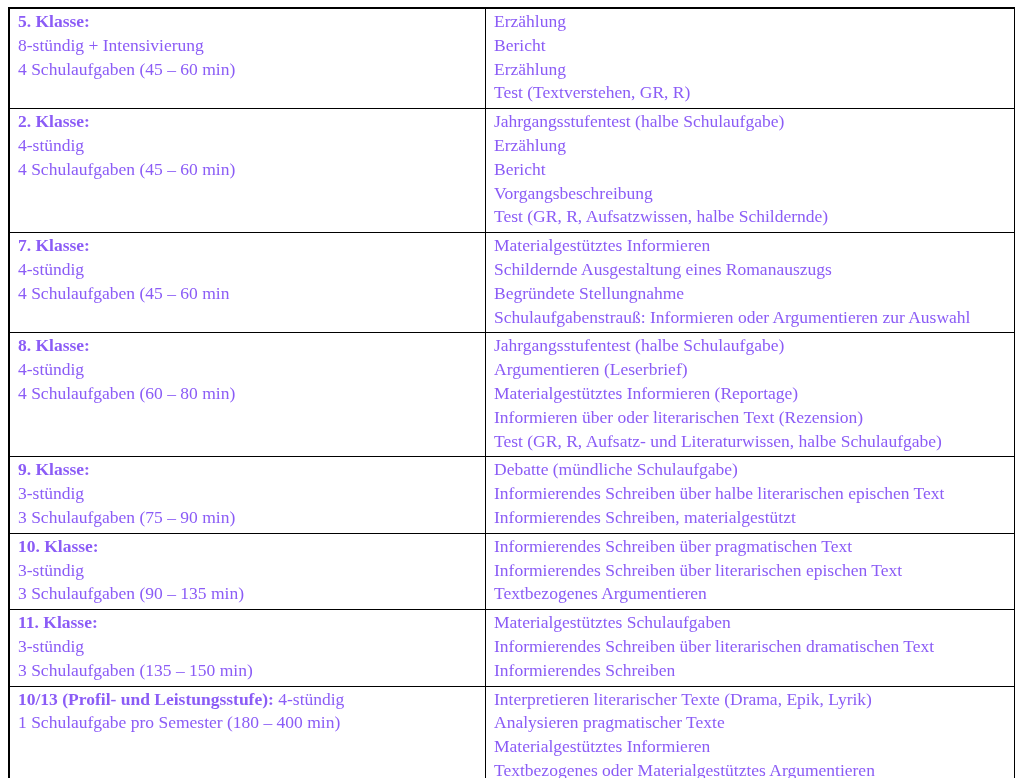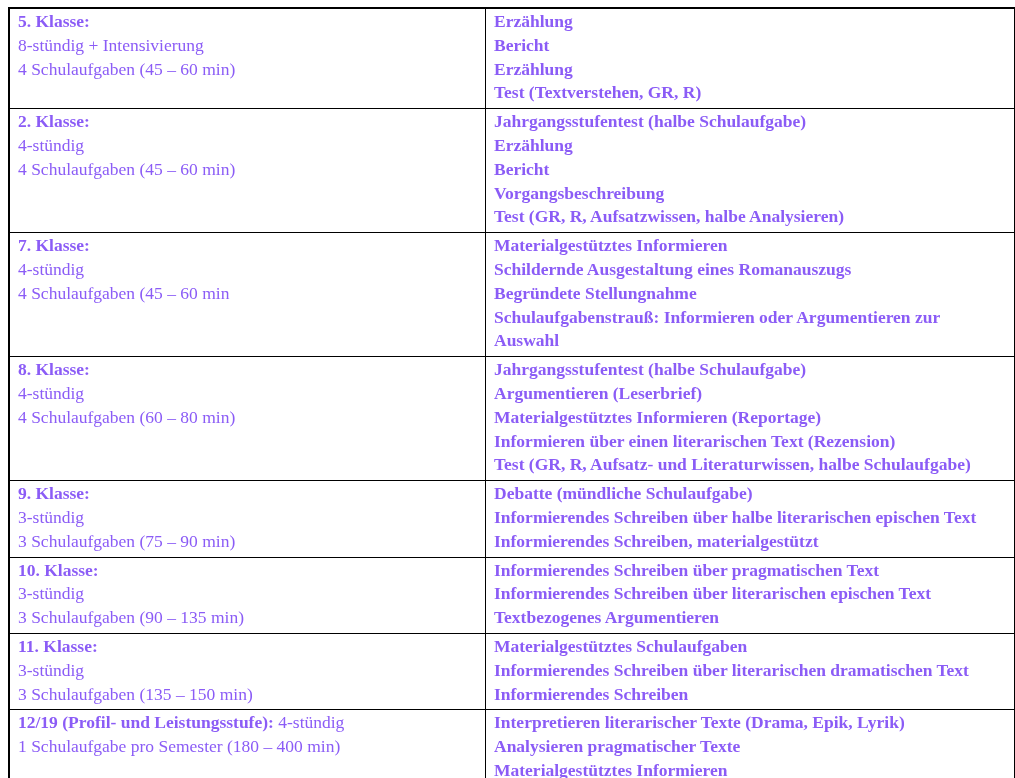--- a/index.html
+++ b/index.html
@@ -27,21 +27,21 @@
     border: 2px solid #000000;
   }
   table.klassen-tabelle td {
     border: 1px solid #000000;
     vertical-align: top;
     padding: 1px 8px 3px 8px;
     font-size: 17.5px;
     line-height: 23.8px;
   }
   td.col-left  { width: 459px; }
-  td.col-right { width: 512px; font-weight: bold; }
+  td.col-right { width: 512px; }
   .klasse-title { font-weight: bold; }
   .cell-line { white-space: normal; }
 </style>
 </head>
 <body>
 
 <div class="page">
   <table class="klassen-tabelle">
     <tbody>
 
@@ -63,21 +63,21 @@
         <td class="col-left">
           <div class="cell-line"><span class="klasse-title">2. Klasse:</span><span></span></div>
           <div class="cell-line">4-stündig</div>
           <div class="cell-line">4 Schulaufgaben (45 – 60 min)</div>
         </td>
         <td class="col-right">
           <div class="cell-line">Jahrgangsstufentest (halbe Schulaufgabe)</div>
           <div class="cell-line">Erzählung</div>
           <div class="cell-line">Bericht</div>
           <div class="cell-line">Vorgangsbeschreibung</div>
-          <div class="cell-line">Test (GR, R, Aufsatzwissen, halbe Analysieren)</div>
+          <div class="cell-line">Test (GR, R, Aufsatzwissen, halbe Schildernde)</div>
         </td>
       </tr>
 
       <tr>
         <td class="col-left">
           <div class="cell-line"><span class="klasse-title">7. Klasse:</span><span></span></div>
           <div class="cell-line">4-stündig</div>
           <div class="cell-line">4 Schulaufgaben (45 – 60 min</div>
         </td>
         <td class="col-right">
@@ -91,21 +91,21 @@
       <tr>
         <td class="col-left">
           <div class="cell-line"><span class="klasse-title">8. Klasse:</span><span></span></div>
           <div class="cell-line">4-stündig</div>
           <div class="cell-line">4 Schulaufgaben (60 – 80 min)</div>
         </td>
         <td class="col-right">
           <div class="cell-line">Jahrgangsstufentest (halbe Schulaufgabe)</div>
           <div class="cell-line">Argumentieren (Leserbrief)</div>
           <div class="cell-line">Materialgestütztes Informieren (Reportage)</div>
-          <div class="cell-line">Informieren über einen literarischen Text (Rezension)</div>
+          <div class="cell-line">Informieren über oder literarischen Text (Rezension)</div>
           <div class="cell-line">Test (GR, R, Aufsatz- und Literaturwissen, halbe Schulaufgabe)</div>
         </td>
       </tr>
 
       <tr>
         <td class="col-left">
           <div class="cell-line"><span class="klasse-title">9. Klasse:</span><span></span></div>
           <div class="cell-line">3-stündig</div>
           <div class="cell-line">3 Schulaufgaben (75 – 90 min)</div>
         </td>
@@ -137,21 +137,21 @@
         </td>
         <td class="col-right">
           <div class="cell-line">Materialgestütztes Schulaufgaben</div>
           <div class="cell-line">Informierendes Schreiben über literarischen dramatischen Text</div>
           <div class="cell-line">Informierendes Schreiben</div>
         </td>
       </tr>
 
       <tr>
         <td class="col-left">
-          <div class="cell-line"><span class="klasse-title">12/19 (Profil- und Leistungsstufe):</span><span> 4-stündig</span></div>
+          <div class="cell-line"><span class="klasse-title">10/13 (Profil- und Leistungsstufe):</span><span> 4-stündig</span></div>
           <div class="cell-line">1 Schulaufgabe pro Semester (180 – 400 min)</div>
         </td>
         <td class="col-right">
           <div class="cell-line">Interpretieren literarischer Texte (Drama, Epik, Lyrik)</div>
           <div class="cell-line">Analysieren pragmatischer Texte</div>
           <div class="cell-line">Materialgestütztes Informieren</div>
           <div class="cell-line">Textbezogenes oder Materialgestütztes Argumentieren</div>
         </td>
       </tr>
 

